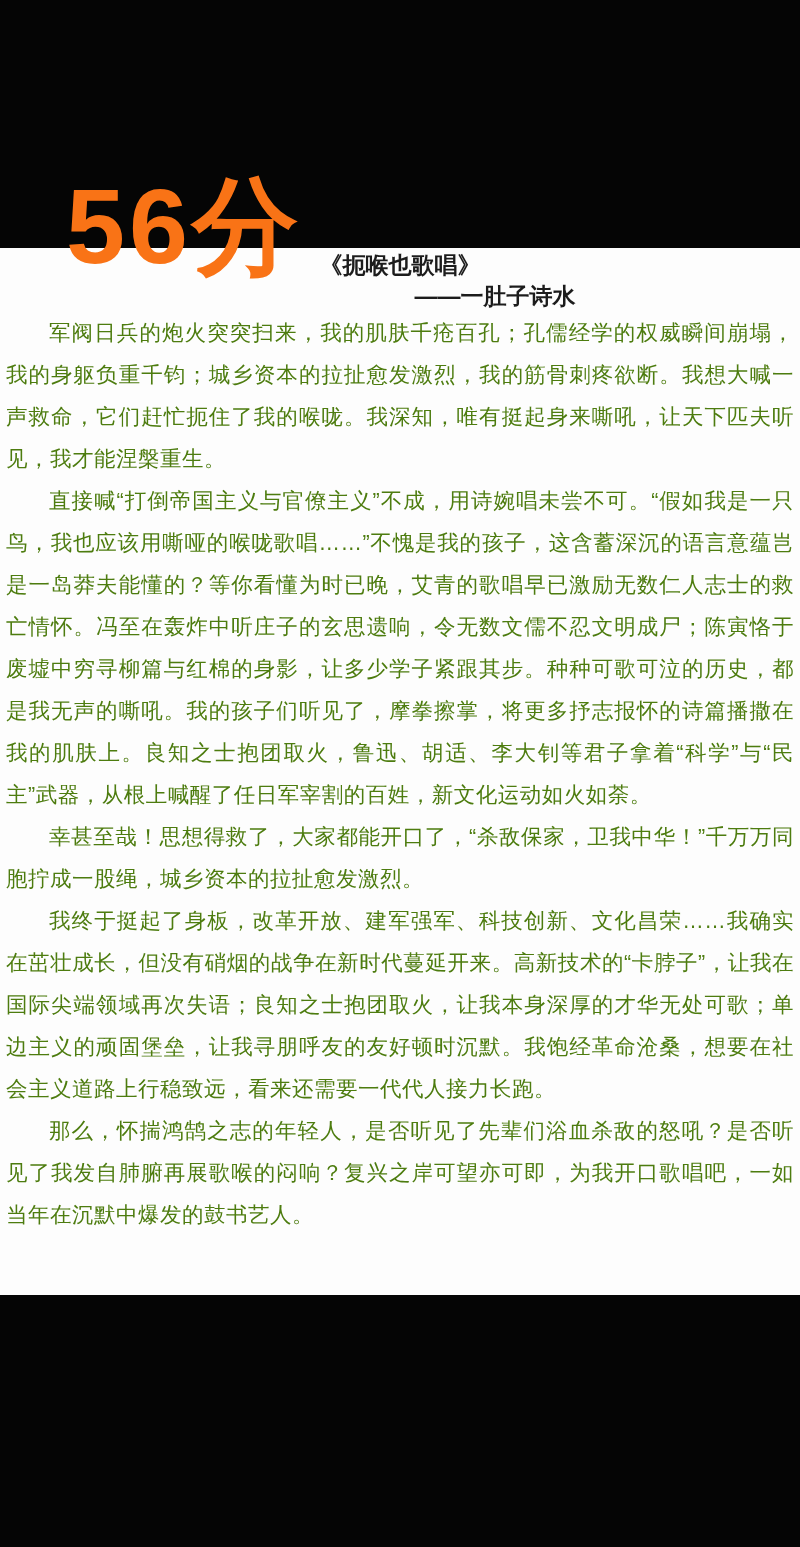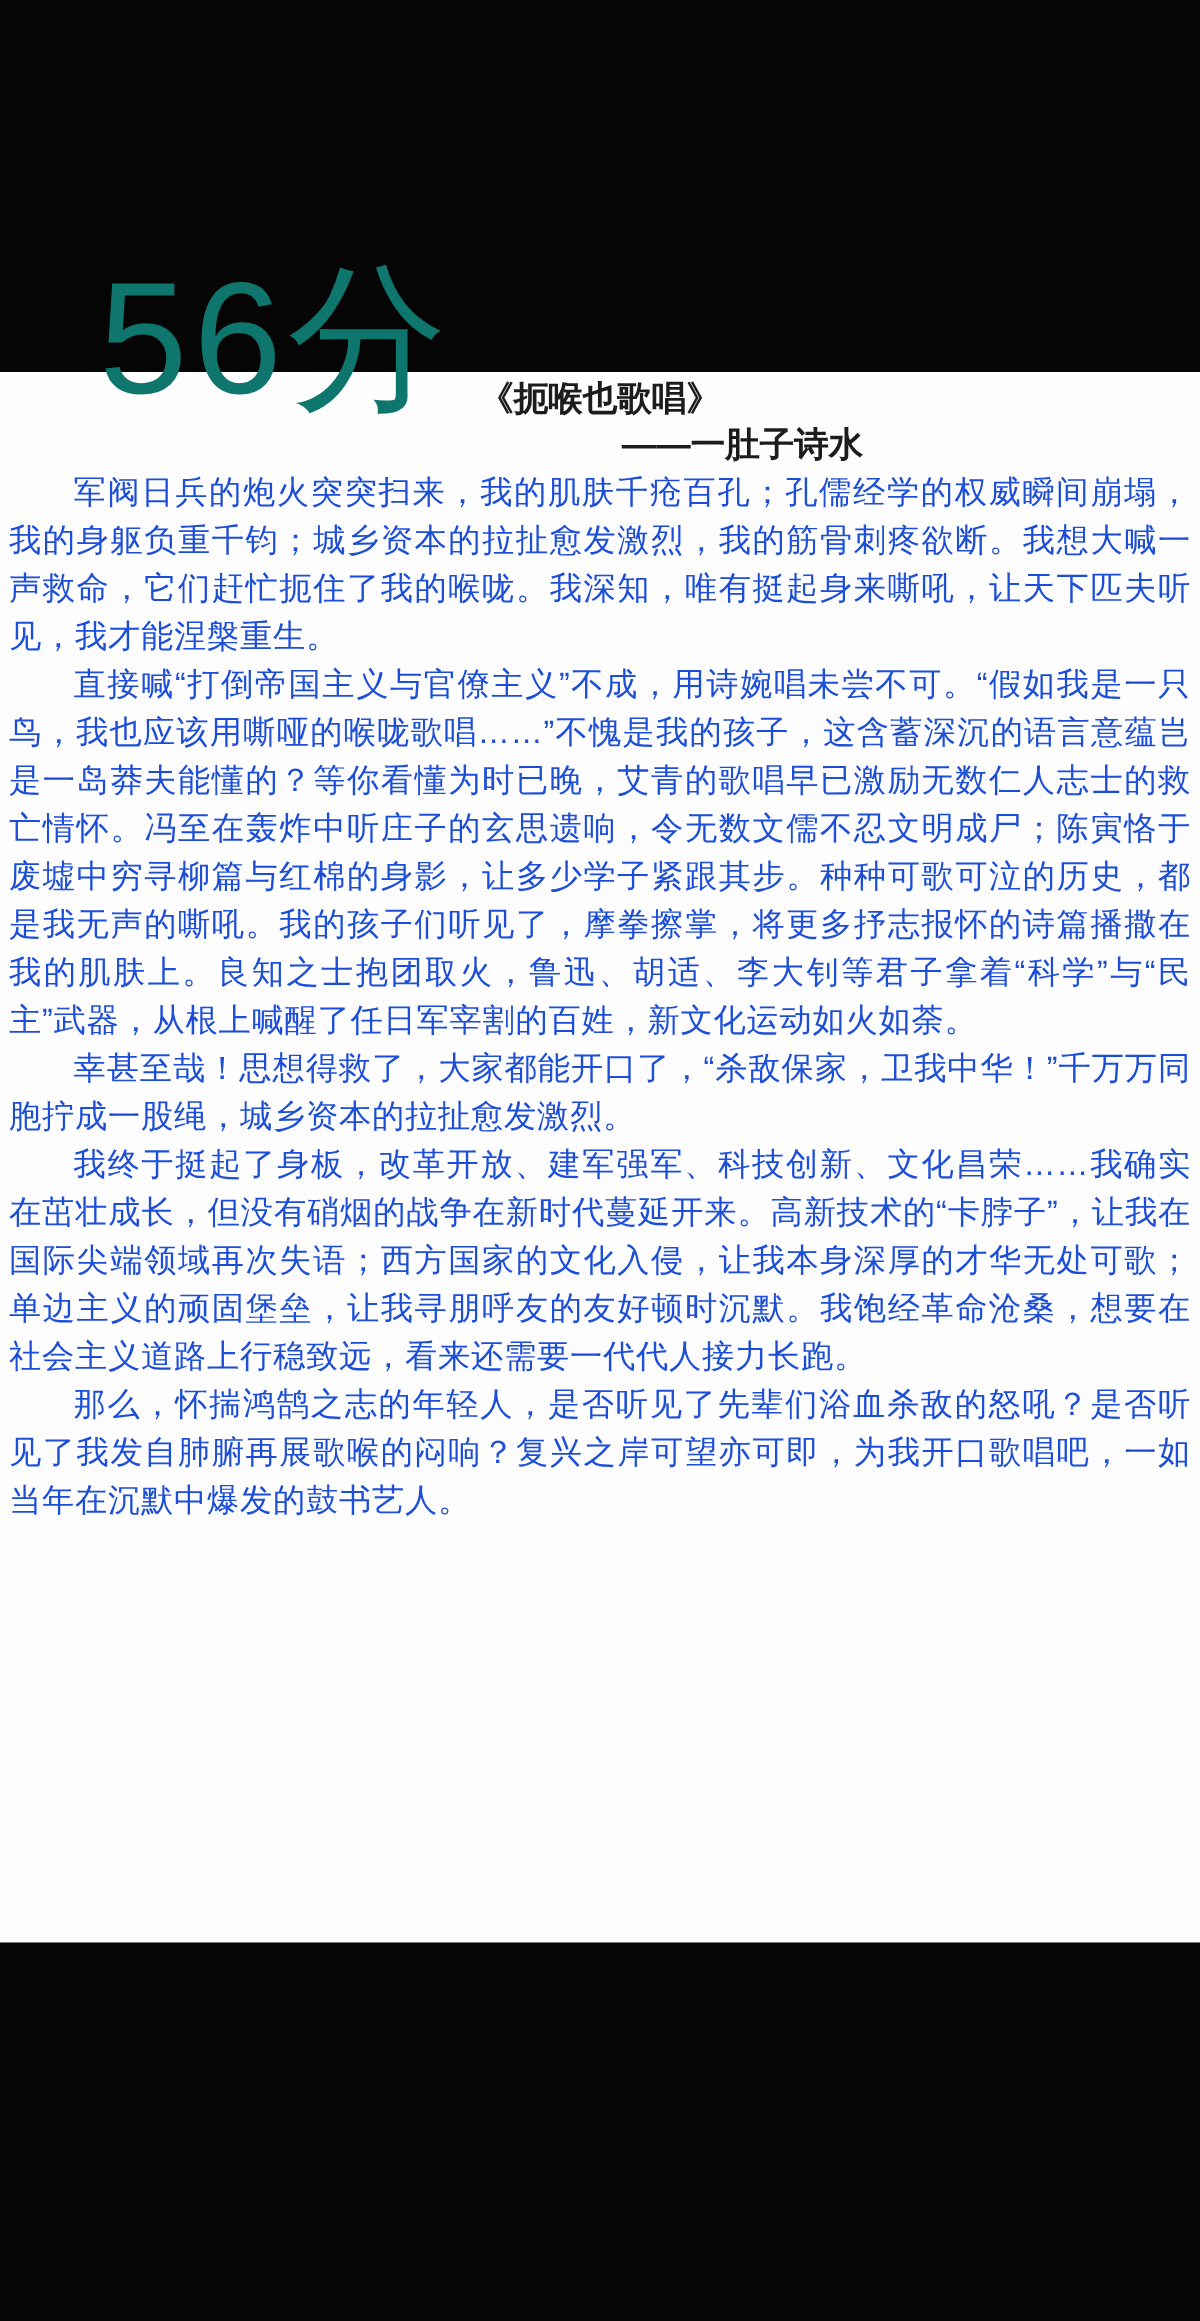--- a/index.html
+++ b/index.html
@@ -39,23 +39,23 @@
     overflow: hidden;
     box-sizing: border-box;
     padding: 2px 6px 0 6px;
   }
   .score {
     position: absolute;
     top: 168px;
     left: 66px;
     font-size: 106px;
     line-height: 1.1;
-    font-weight: 400;
+    font-weight: 700;
     letter-spacing: 4px;
-    color: #0f766e;
+    color: #f97316;
     z-index: 5;
     font-family: "Liberation Sans", "DejaVu Sans", sans-serif;
   }
   .essay-title {
     text-align: center;
     font-size: 23px;
     font-weight: 600;
     color: #1c1c1c;
     line-height: 30px;
     margin: 0;
@@ -66,40 +66,40 @@
     font-weight: 600;
     color: #1c1c1c;
     line-height: 32px;
     margin: 0;
     position: relative;
     left: 95px;
   }
   .essay-body p {
     margin: 0;
     font-size: 21.5px;
-    line-height: 32px;
-    color: #1d4ed8;
+    line-height: 42px;
+    color: #4d7c0f;
     text-align: justify;
     text-indent: 2em;
     letter-spacing: 0.5px;
   }
 </style>
 </head>
 <body>
 
 <div class="frame">
   <div class="top-bar"></div>
   <div class="bottom-bar"></div>
 
   <div class="sheet">
     <h1 class="essay-title">《扼喉也歌唱》</h1>
     <div class="essay-byline">——一肚子诗水</div>
     <div class="essay-body">
         <p>军阀日兵的炮火突突扫来，我的肌肤千疮百孔；孔儒经学的权威瞬间崩塌，我的身躯负重千钧；城乡资本的拉扯愈发激烈，我的筋骨刺疼欲断。我想大喊一声救命，它们赶忙扼住了我的喉咙。我深知，唯有挺起身来嘶吼，让天下匹夫听见，我才能涅槃重生。</p>
         <p>直接喊“打倒帝国主义与官僚主义”不成，用诗婉唱未尝不可。“假如我是一只鸟，我也应该用嘶哑的喉咙歌唱……”不愧是我的孩子，这含蓄深沉的语言意蕴岂是一岛莽夫能懂的？等你看懂为时已晚，艾青的歌唱早已激励无数仁人志士的救亡情怀。冯至在轰炸中听庄子的玄思遗响，令无数文儒不忍文明成尸；陈寅恪于废墟中穷寻柳篇与红棉的身影，让多少学子紧跟其步。种种可歌可泣的历史，都是我无声的嘶吼。我的孩子们听见了，摩拳擦掌，将更多抒志报怀的诗篇播撒在我的肌肤上。良知之士抱团取火，鲁迅、胡适、李大钊等君子拿着“科学”与“民主”武器，从根上喊醒了任日军宰割的百姓，新文化运动如火如荼。</p>
         <p>幸甚至哉！思想得救了，大家都能开口了，“杀敌保家，卫我中华！”千万万同胞拧成一股绳，城乡资本的拉扯愈发激烈。</p>
-        <p>我终于挺起了身板，改革开放、建军强军、科技创新、文化昌荣……我确实在茁壮成长，但没有硝烟的战争在新时代蔓延开来。高新技术的“卡脖子”，让我在国际尖端领域再次失语；西方国家的文化入侵，让我本身深厚的才华无处可歌；单边主义的顽固堡垒，让我寻朋呼友的友好顿时沉默。我饱经革命沧桑，想要在社会主义道路上行稳致远，看来还需要一代代人接力长跑。</p>
+        <p>我终于挺起了身板，改革开放、建军强军、科技创新、文化昌荣……我确实在茁壮成长，但没有硝烟的战争在新时代蔓延开来。高新技术的“卡脖子”，让我在国际尖端领域再次失语；良知之士抱团取火，让我本身深厚的才华无处可歌；单边主义的顽固堡垒，让我寻朋呼友的友好顿时沉默。我饱经革命沧桑，想要在社会主义道路上行稳致远，看来还需要一代代人接力长跑。</p>
         <p>那么，怀揣鸿鹄之志的年轻人，是否听见了先辈们浴血杀敌的怒吼？是否听见了我发自肺腑再展歌喉的闷响？复兴之岸可望亦可即，为我开口歌唱吧，一如当年在沉默中爆发的鼓书艺人。</p>
       </div>
   </div>
 
   <div class="score">56分</div>
 </div>
 
 </body></html>

